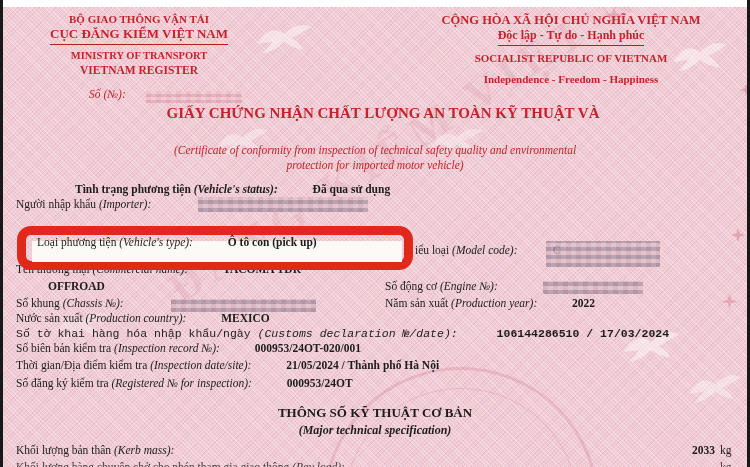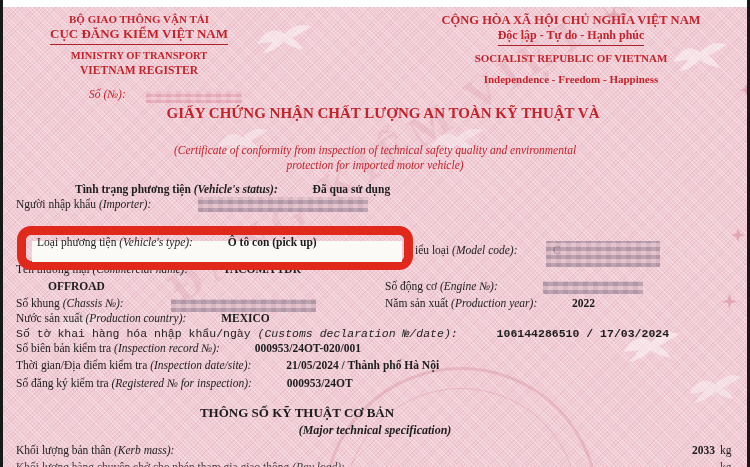--- a/index.html
+++ b/index.html
@@ -198,21 +198,21 @@
     <span class="le">(Inspection date/site):</span>
     <span class="val">21/05/2024  / Thành phố Hà Nội</span>
   </div>
 
   <div class="row z" style="left:13px;top:370px;">
     <span class="lv">Số đăng ký kiểm tra</span>
     <span class="le">(Registered № for inspection):</span>
     <span class="val">000953/24OT</span>
   </div>
 
-  <div class="abs hdr z" style="left:0;top:399px;width:588px;font-size:13px;font-weight:bold;color:#1c1c1e;">
+  <div class="abs hdr z" style="left:0;top:399px;width:744px;font-size:13px;font-weight:bold;color:#1c1c1e;">
     <span>THÔNG SỐ KỸ THUẬT CƠ BẢN</span>
   </div>
   <div class="abs hdr z" style="left:0;top:417px;width:744px;font-size:12px;font-weight:bold;font-style:italic;color:#1c1c1e;">
     <span>(Major technical specification)</span>
   </div>
 
   <div class="row z" style="left:13px;top:437px;">
     <span class="lv">Khối lượng bản thân</span>
     <span class="le">(Kerb mass):</span>
   </div>

